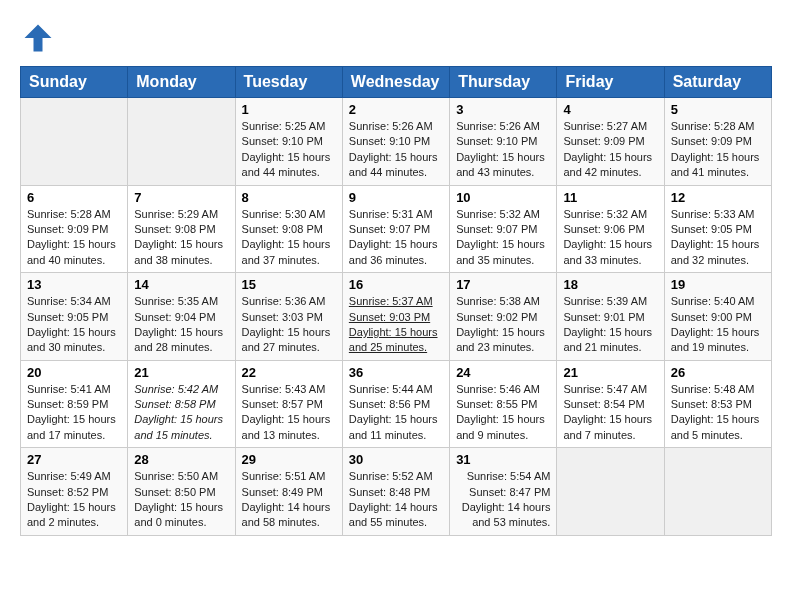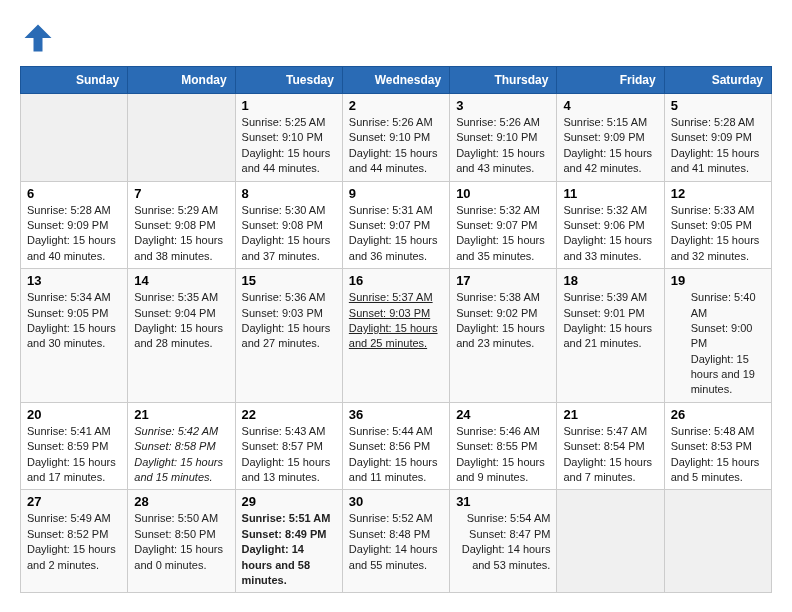--- a/index.html
+++ b/index.html
@@ -48,23 +48,23 @@
       width: 100%;
       border-collapse: collapse;
       font-size: 11px;
     }
     thead tr {
       background-color: #2a6bb5;
       color: white;
     }
     thead th {
       padding: 6px 8px;
-      text-align: right;
+      text-align: left;
       font-weight: bold;
-      font-size: 12px;
+      font-size: 16px;
       border: 1px solid #1a5599;
     }
     tbody tr {
       vertical-align: top;
     }
     tbody td {
       border: 1px solid #ccc;
       padding: 4px 6px;
       height: 80px;
       width: 107px;
@@ -138,21 +138,21 @@
 Daylight: 15 hours and 44 minutes.</div>
         </td>
         <td>
           <span class="day-number">3</span>
           <div class="day-info" style="white-space: pre-line;">Sunrise: 5:26 AM
 Sunset: 9:10 PM
 Daylight: 15 hours and 43 minutes.</div>
         </td>
         <td>
           <span class="day-number">4</span>
-          <div class="day-info" style="white-space: pre-line;">Sunrise: 5:15 AM
+          <div class="day-info" style="white-space: pre-line;">Sunrise: 5:27 AM
 Sunset: 9:09 PM
 Daylight: 15 hours and 42 minutes.</div>
         </td>
         <td>
           <span class="day-number">5</span>
           <div class="day-info" style="white-space: pre-line;">Sunrise: 5:28 AM
 Sunset: 9:09 PM
 Daylight: 15 hours and 41 minutes.</div>
         </td>
       </tr>
@@ -209,21 +209,21 @@
         </td>
         <td>
           <span class="day-number">14</span>
           <div class="day-info" style="white-space: pre-line;">Sunrise: 5:35 AM
 Sunset: 9:04 PM
 Daylight: 15 hours and 28 minutes.</div>
         </td>
         <td>
           <span class="day-number">15</span>
           <div class="day-info" style="white-space: pre-line;">Sunrise: 5:36 AM
-Sunset: 9:03 PM
+Sunset: 3:03 PM
 Daylight: 15 hours and 27 minutes.</div>
         </td>
         <td>
           <span class="day-number">16</span>
           <div class="day-info" style="white-space: pre-line; text-decoration: underline;">Sunrise: 5:37 AM
 Sunset: 9:03 PM
 Daylight: 15 hours and 25 minutes.</div>
         </td>
         <td>
           <span class="day-number">17</span>
@@ -232,21 +232,21 @@
 Daylight: 15 hours and 23 minutes.</div>
         </td>
         <td>
           <span class="day-number">18</span>
           <div class="day-info" style="white-space: pre-line;">Sunrise: 5:39 AM
 Sunset: 9:01 PM
 Daylight: 15 hours and 21 minutes.</div>
         </td>
         <td>
           <span class="day-number">19</span>
-          <div class="day-info" style="white-space: pre-line; margin-left: 20px;">Sunrise: 5:40 AM
+          <div class="day-info" style="white-space: pre-line;">Sunrise: 5:40 AM
 Sunset: 9:00 PM
 Daylight: 15 hours and 19 minutes.</div>
         </td>
       </tr>
       <tr>
         <td>
           <span class="day-number">20</span>
           <div class="day-info" style="white-space: pre-line;">Sunrise: 5:41 AM
 Sunset: 8:59 PM
 Daylight: 15 hours and 17 minutes.</div>
@@ -296,21 +296,21 @@
 Daylight: 15 hours and 2 minutes.</div>
         </td>
         <td>
           <span class="day-number">28</span>
           <div class="day-info" style="white-space: pre-line;">Sunrise: 5:50 AM
 Sunset: 8:50 PM
 Daylight: 15 hours and 0 minutes.</div>
         </td>
         <td>
           <span class="day-number">29</span>
-          <div class="day-info" style="white-space: pre-line; font-weight: bold;">Sunrise: 5:51 AM
+          <div class="day-info" style="white-space: pre-line;">Sunrise: 5:51 AM
 Sunset: 8:49 PM
 Daylight: 14 hours and 58 minutes.</div>
         </td>
         <td>
           <span class="day-number">30</span>
           <div class="day-info" style="white-space: pre-line;">Sunrise: 5:52 AM
 Sunset: 8:48 PM
 Daylight: 14 hours and 55 minutes.</div>
         </td>
         <td>

